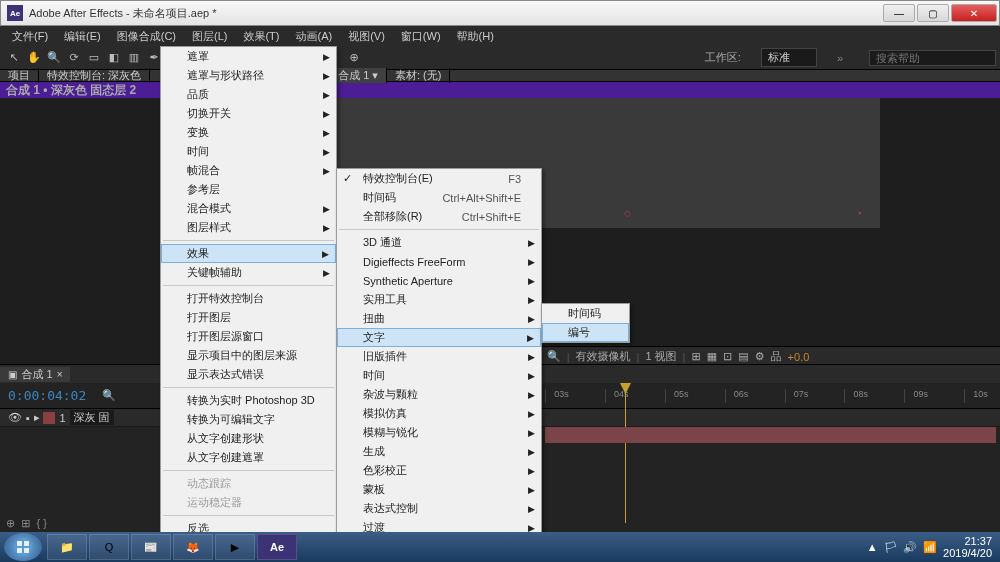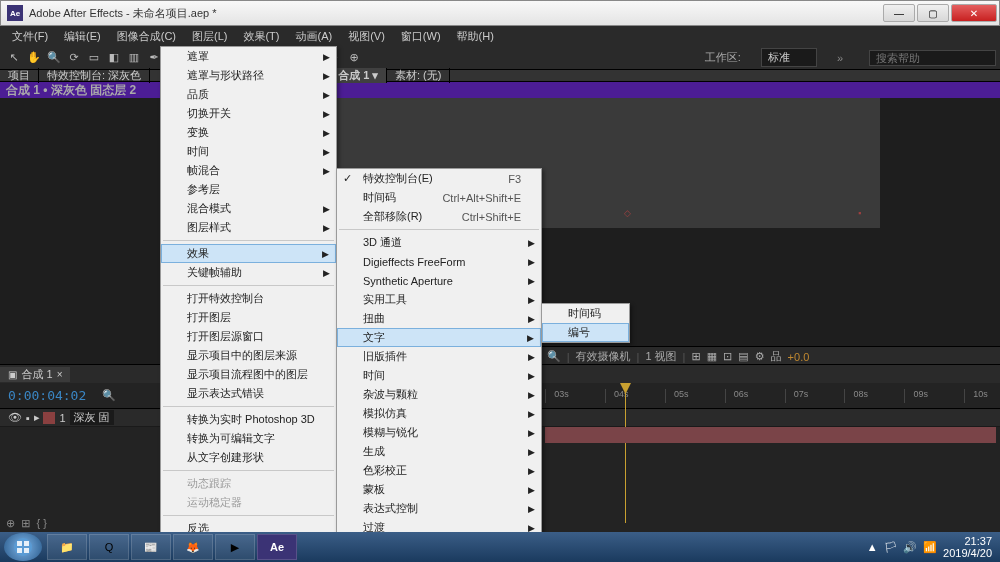--- a/index.html
+++ b/index.html
@@ -22,21 +22,21 @@
 .toolbar .tbtn { width:20px; height:20px; display:flex; align-items:center; justify-content:center; color:#bbb; }
 .toolbar .spacer { flex:1; }
 .toolbar .ws { display:flex; align-items:center; gap:20px; }
 .toolbar .ws-label { color:#aaa; }
 .toolbar .ws-sel { background:#1a1a1a; border:1px solid #444; padding:1px 26px 1px 6px; color:#ccc; position:relative; }
 .toolbar .search { background:#1a1a1a; border:1px solid #444; padding:1px 6px; color:#888; width:127px; margin-left:6px; }
 
 
 .panels { height:12px; background:#333; border-bottom:1px solid #000; display:flex; align-items:center; color:#ccc; font-size:10px; }
 .panels .ptab { padding:0 8px; border-right:1px solid #000; }
-.panels .ptab.active { background:#404040;font-weight:bold; }
+.panels .ptab.active { background:#404040; }
 .breadcrumb { height:16px; background:#4c1d95; color:#aaa; padding:0 6px; font-size:12px; display:flex; align-items:center;font-weight:bold; }
 
 
 .viewport { position:absolute; left:0; right:0; top:98px; bottom:198px; background:#1e1e1e; }
 .comp-canvas { position:absolute; left:280px; top:0; width:600px; height:130px; background:#3a3a3a; }
 .handle-l { position:absolute; left:624px; top:208px; width:8px; height:8px; color:#a04040; font-size:9px; }
 .handle-r { position:absolute; left:858px; top:208px; width:8px; height:8px; color:#a04040; font-size:9px; }
 .view-ctrl { position:absolute; left:541px; right:0; top:346px; height:20px; background:#2a2a2a; border-top:1px solid #000; display:flex; align-items:center; color:#aaa; gap:6px; padding:0 6px; font-size:10px; }
 .view-ctrl .sep { color:#555; }
 .view-ctrl .orange { color:#c08830; }
@@ -213,26 +213,26 @@
     <div class="row">混合模式<span class="arrow">▶</span></div>
     <div class="row">图层样式<span class="arrow">▶</span></div>
     <div class="sep"></div>
     <div class="row hover">效果<span class="arrow">▶</span></div>
     <div class="row">关键帧辅助<span class="arrow">▶</span></div>
     <div class="sep"></div>
     <div class="row">打开特效控制台</div>
     <div class="row">打开图层</div>
     <div class="row">打开图层源窗口</div>
     <div class="row">显示项目中的图层来源</div>
-    <div class="row">显示项目流程图中的图层</div>
     <div class="row">显示表达式错误</div>
     <div class="sep"></div>
     <div class="row">转换为实时 Photoshop 3D</div>
     <div class="row">转换为可编辑文字</div>
     <div class="row">从文字创建形状</div>
+    <div class="row">从文字创建遮罩</div>
     <div class="sep"></div>
     <div class="row dis">动态跟踪</div>
     <div class="row dis">运动稳定器</div>
     <div class="sep"></div>
     <div class="row">反选</div>
   </div>
 
 <div class="menu menu2" id="m2">
     <div class="row">特效控制台(E)<span class="chk">✓</span><span class="sc">F3</span></div>
     <div class="row">时间码<span class="sc">Ctrl+Alt+Shift+E</span></div>

